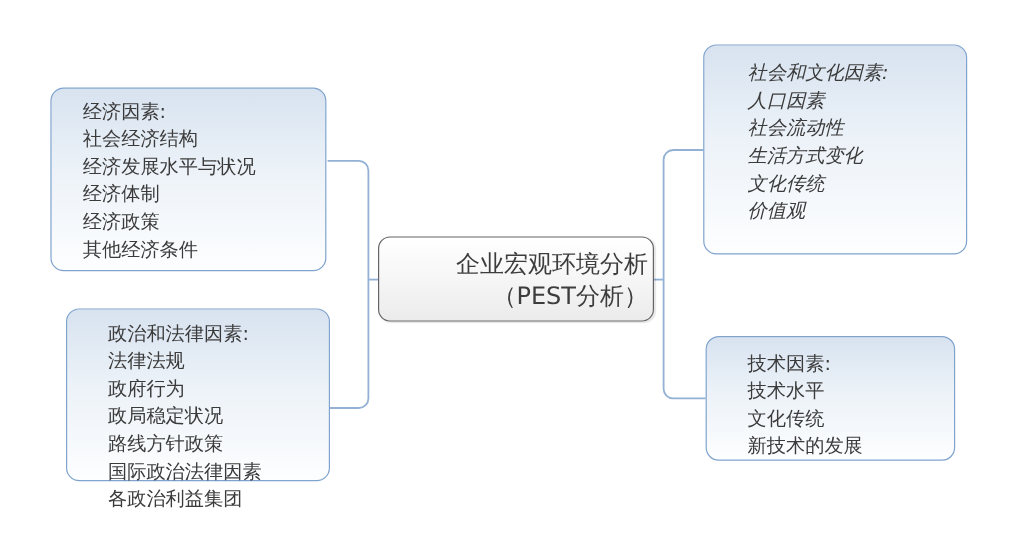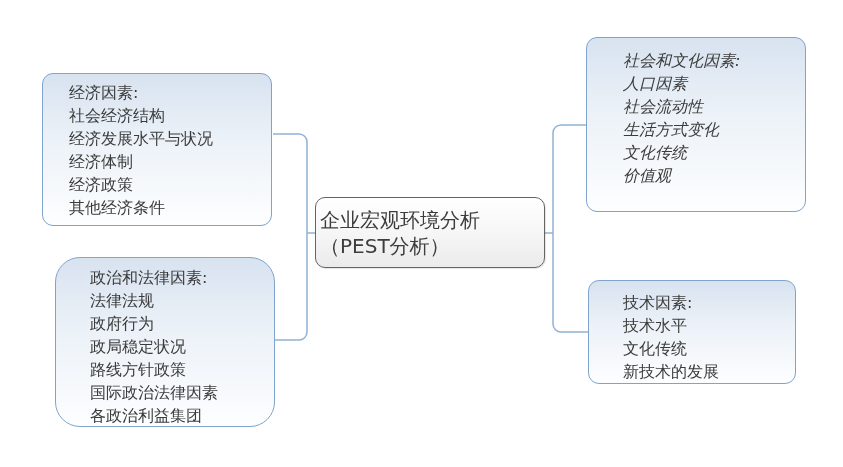--- a/index.html
+++ b/index.html
@@ -36,27 +36,27 @@
     background: linear-gradient(180deg, #d8e3f0 0%, #ecf2f8 45%, #fdfeff 100%);
     font-size: 16px;
     line-height: 23px;
   }
   .node.gray {
     border: 1.6px solid #646464;
     background: linear-gradient(180deg, #ffffff 0%, #f5f5f5 55%, #ebebeb 100%);
     border-radius: 10px;
     font-size: 20px;
     line-height: 26px;
-    text-align: left;
+    text-align: right;
     color: #3d3d3d;
     box-shadow: 1px 1px 1px rgba(0,0,0,0.10);
   }
   
   .node.economic      { left: 42px;  top: 57px;  width: 230px; height: 153px; padding: 7px 8px 0 26px; margin-top: 16px; }
-  .node.political     { left: 55px;  top: 257px; width: 220px; height: 170px; padding: 8px 8px 0 34px; border-radius: 25px; }
+  .node.political     { left: 55px;  top: 257px; width: 220px; height: 144px; padding: 8px 8px 0 34px; }
   .node.social        { left: 586px; top: 37px;  width: 220px; height: 175px; padding: 11px 8px 0 36px; font-style: italic; }
   .node.technological { left: 588px; top: 280px; width: 208px; height: 104px; padding: 10px 8px 0 34px; }
   .node.center        { left: 315px; top: 197px; width: 230px; height: 71px;  padding: 9px 4px 0 4px; }
   .line { white-space: nowrap; }
 </style>
 </head>
 <body>
 
 <div class="canvas">
 

